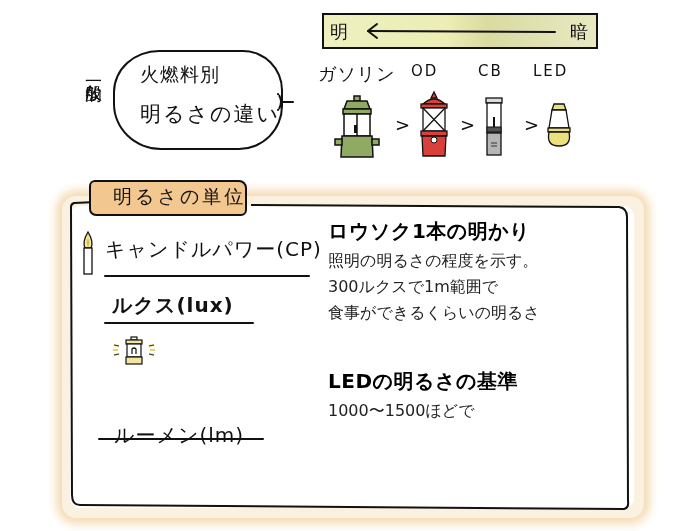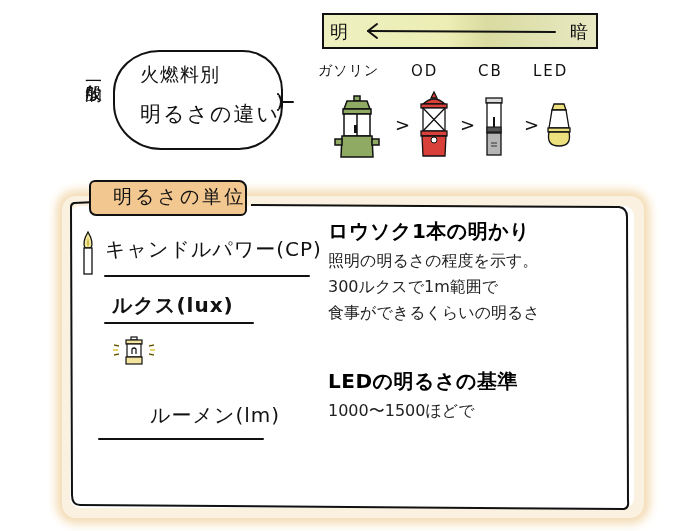--- a/index.html
+++ b/index.html
@@ -88,21 +88,21 @@
 <div class="abs hand bubble-line2">明るさの違い</div>
 
 <div class="abs grad-bar"></div>
 <div class="abs hand bar-left">明</div>
 <div class="abs hand bar-right">暗</div>
 <svg class="abs bar-arrow" viewBox="0 0 195 18">
   <path d="M3 9 L190 10" stroke="#111" stroke-width="2" fill="none" stroke-linecap="round"></path>
   <path d="M12 2 L3 9 L12 16" stroke="#111" stroke-width="2" fill="none" stroke-linecap="round" stroke-linejoin="round"></path>
 </svg>
 
-<div class="abs hand lantern-label" style="left:318px;font-size:14px;letter-spacing:1px;">ガソリン</div>
+<div class="abs hand lantern-label" style="left:318px;font-size:18px;letter-spacing:1px;">ガソリン</div>
 <div class="abs hand lantern-label" style="left:411px;">OD</div>
 <div class="abs hand lantern-label" style="left:478px;">CB</div>
 <div class="abs hand lantern-label" style="left:533px;">LED</div>
 
 <svg class="abs" style="left:334px;top:95px;width:46px;height:66px;" viewBox="0 0 46 66">
   <rect x="20" y="1" width="6" height="5" fill="#8faa62" stroke="#111" stroke-width="1.5"></rect>
   <path d="M10 14 L13 6 L33 6 L36 14 Z" fill="#8faa62" stroke="#111" stroke-width="1.5"></path>
   <rect x="9" y="14" width="28" height="5" fill="#8faa62" stroke="#111" stroke-width="1.5"></rect>
   <rect x="10" y="19" width="26" height="22" fill="#fff" stroke="#111" stroke-width="1.5"></rect>
   <line x1="23" y1="19" x2="23" y2="41" stroke="#111" stroke-width="1.5"></line>
@@ -167,21 +167,21 @@
   <path d="M4 9 L9 10 M4 19 L9 18" stroke="#111" stroke-width="0.8"></path>
   <path d="M39 10 L44 9 M40 14 L45 14 M39 18 L44 19" stroke="#e6d46a" stroke-width="2"></path>
   <path d="M39 10 L44 9 M39 18 L44 19" stroke="#111" stroke-width="0.8"></path>
   <rect x="21" y="1" width="6" height="3" fill="#fff" stroke="#111" stroke-width="1.2"></rect>
   <rect x="16" y="4" width="16" height="4" fill="#f3e4a0" stroke="#111" stroke-width="1.2"></rect>
   <rect x="17" y="8" width="14" height="13" fill="#fff" stroke="#111" stroke-width="1.2"></rect>
   <path d="M22 18 L22 13 Q24 11 26 13 L26 18" fill="none" stroke="#111" stroke-width="1.2"></path>
   <rect x="16" y="21" width="16" height="7" fill="#f3e4a0" stroke="#111" stroke-width="1.2"></rect>
 </svg>
 
-<div class="abs hand unit-label" style="left:114px;top:402px;margin-left:36px;">ルーメン(lm)</div>
+<div class="abs hand unit-label" style="left:114px;top:422px;">ルーメン(lm)</div>
 <div class="abs unit-line" style="left:98px;top:438px;width:166px;"></div>
 
 <div class="abs info-title" style="left:328px;top:218px;">ロウソク1本の明かり</div>
 <div class="abs info-body" style="left:328px;top:248px;">
   <div>照明の明るさの程度を示す。</div>
   <div>300ルクスで1m範囲で</div>
   <div>食事ができるくらいの明るさ</div>
 </div>
 
 <div class="abs info-title" style="left:328px;top:368px;">LEDの明るさの基準</div>

